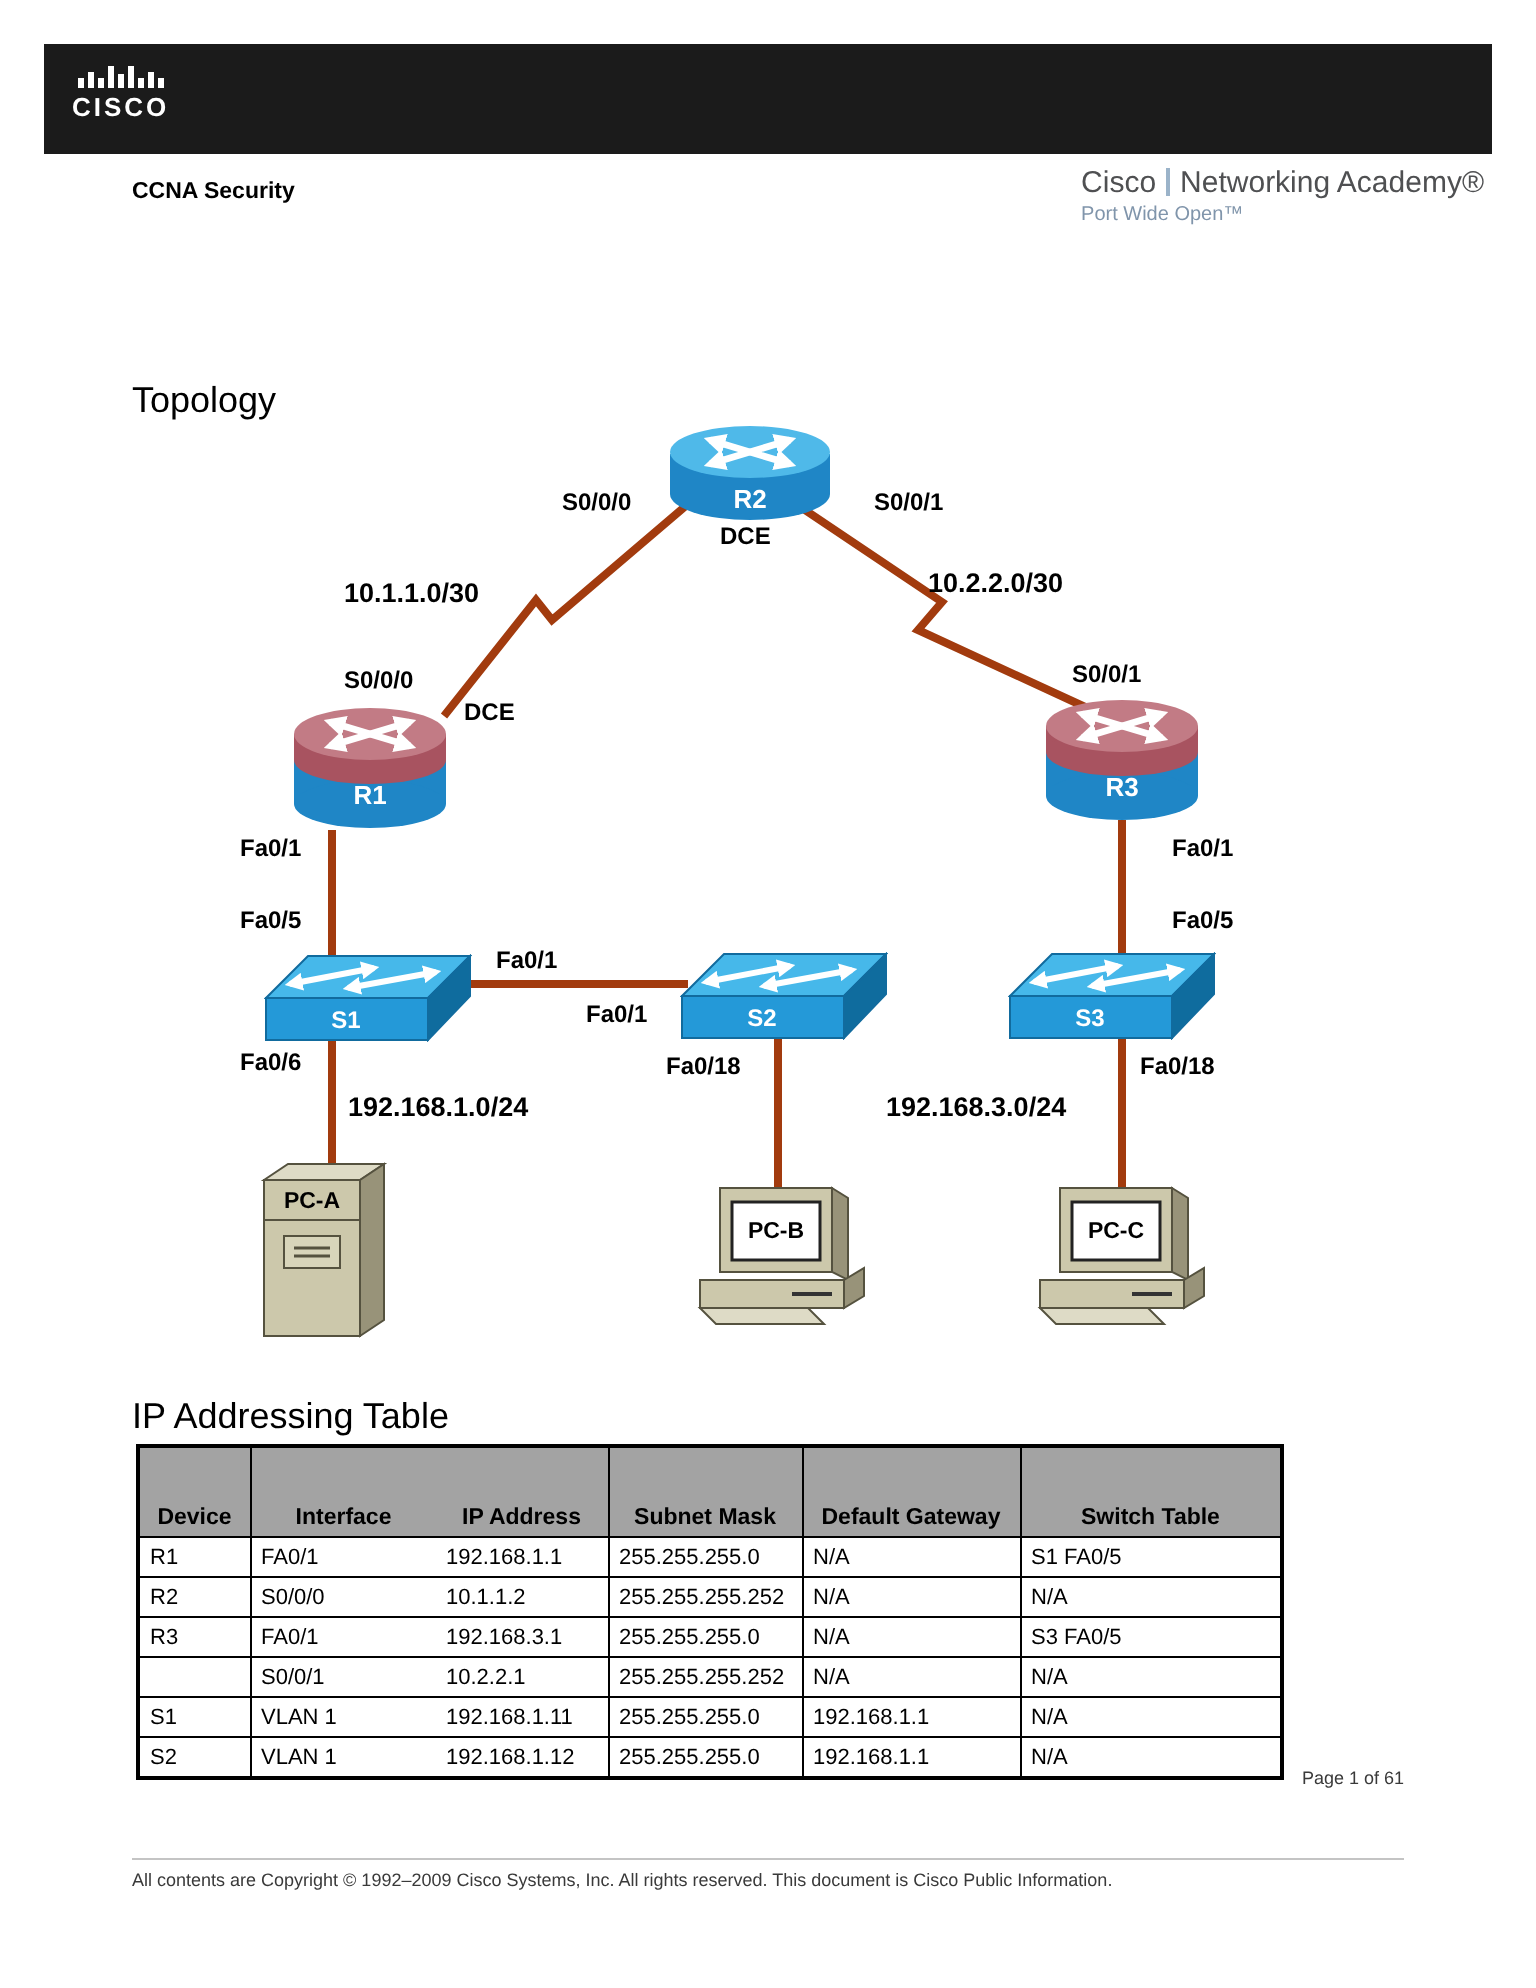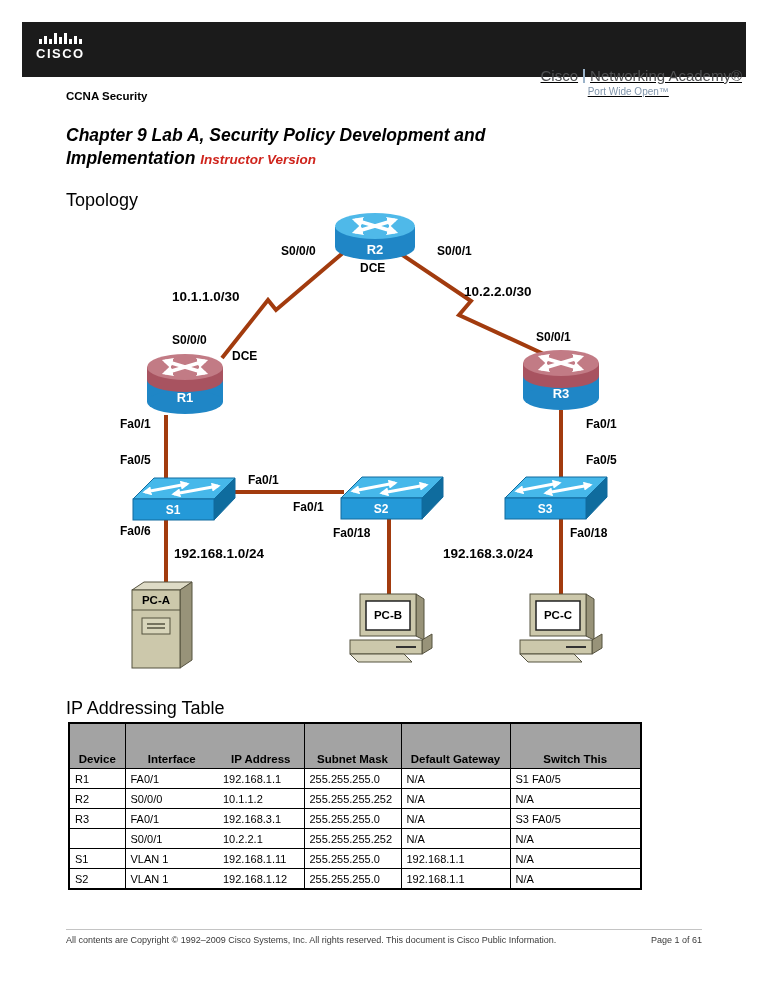--- a/index.html
+++ b/index.html
@@ -8,21 +8,21 @@
 
   
   .brand-bar{position:absolute;left:22px;top:22px;width:724px;height:55px;background:#1b1b1b;}
   .cisco-logo{position:absolute;left:14px;top:9px;}
   .bars{display:flex;align-items:flex-end;gap:2px;height:13px;margin-left:3px;}
   .bars span{width:3px;background:#fff;display:block;}
   .cisco-word{color:#fff;font-weight:bold;font-size:13px;letter-spacing:1.5px;margin-top:2px;}
 
   .course{position:absolute;left:66px;top:90px;font-size:11.5px;font-weight:bold;}
 
-  .academy{position:absolute;right:26px;top:68px;text-align:center;line-height:1.1;text-decoration:underline;}
+  .academy{position:absolute;right:26px;top:84px;text-align:left;line-height:1.1;}
   .academy .row1{font-size:15px;color:#4f5052;white-space:nowrap;}
   .academy .vbar{display:inline-block;width:2px;height:14px;background:#9bb3c9;margin:0 5px;vertical-align:-2px;}
   .academy .row2{font-size:10px;color:#8095ab;padding-right:26px;margin-top:1px;}
 
   .title{position:absolute;left:66px;top:124px;margin:0;width:600px;
          font-size:17.5px;line-height:23px;font-style:italic;font-weight:bold;}
   .title .red{color:#cf241c;font-size:13.5px;}
 
   .h2{position:absolute;font-size:18px;font-weight:normal;}
   .topo-h{left:66px;top:190px;}
@@ -42,21 +42,21 @@
   .ip-table th,.ip-table td{border:1px solid #000;font-size:11px;white-space:nowrap;overflow:hidden;}
   .ip-table th{height:29px;vertical-align:bottom;padding:12px 2px 3px;background:#a3a3a3;
                text-align:center;font-size:11.5px;}
   .ip-table td{height:17px;padding:1px 5px;text-align:left;font-weight:normal;}
   .br0{border-right:none !important;}
   .bl0{border-left:none !important;}
 
   
   .footer-rule{position:absolute;left:66px;top:929px;width:636px;height:1px;background:#c4c4c4;}
   .footer-copy{position:absolute;left:66px;top:935px;font-size:9px;color:#3a3a3a;}
-  .footer-page{position:absolute;right:66px;top:935px;font-size:9px;color:#3a3a3a;}
+  .footer-page{position:absolute;right:66px;top:884px;font-size:9px;color:#3a3a3a;}
 </style>
 </head>
 <body>
 
 <div class="page">
 
   <div class="brand-bar">
     <div class="cisco-logo">
       <div class="bars">
         <span style="height:5px"></span>
@@ -74,25 +74,20 @@
   </div>
 
   <div class="course">CCNA Security</div>
   <div class="academy">
     <div class="row1">
       <span>Cisco</span><span class="vbar"></span><span>Networking Academy®</span>
     </div>
     <div class="row2">Port Wide Open™</div>
   </div>
 
-  <h1 class="title">
-    <span>Chapter 9 Lab A, Security Policy Development and</span><br>
-    <span>Implementation</span>
-    <span class="red">Instructor Version</span>
-  </h1>
 
   <div class="h2 topo-h">Topology</div>
 
   <svg class="links" viewBox="0 0 768 994">
     <polyline points="344,252 276,310 268,300 222,358"></polyline>
     <polyline points="398,252 471,301 459,315 548,356"></polyline>
     <line x1="166" y1="415" x2="166" y2="482"></line>
     <line x1="166" y1="516" x2="166" y2="592"></line>
     <line x1="231" y1="492" x2="344" y2="492"></line>
     <line x1="389" y1="514" x2="389" y2="600"></line>
@@ -251,21 +246,21 @@
         <col style="width:109px">
         <col style="width:131px">
     </colgroup>
     <thead>
       <tr>
         <th>Device</th>
         <th class="br0">Interface</th>
         <th class="bl0">IP Address</th>
         <th>Subnet Mask</th>
         <th>Default Gateway</th>
-        <th>Switch This</th>
+        <th>Switch Table</th>
       </tr>
     </thead>
     <tbody>
       <tr>
         <td>R1</td>
         <td class="br0">FA0/1</td>
         <td class="bl0">192.168.1.1</td>
         <td>255.255.255.0</td>
         <td>N/A</td>
         <td>S1 FA0/5</td>

